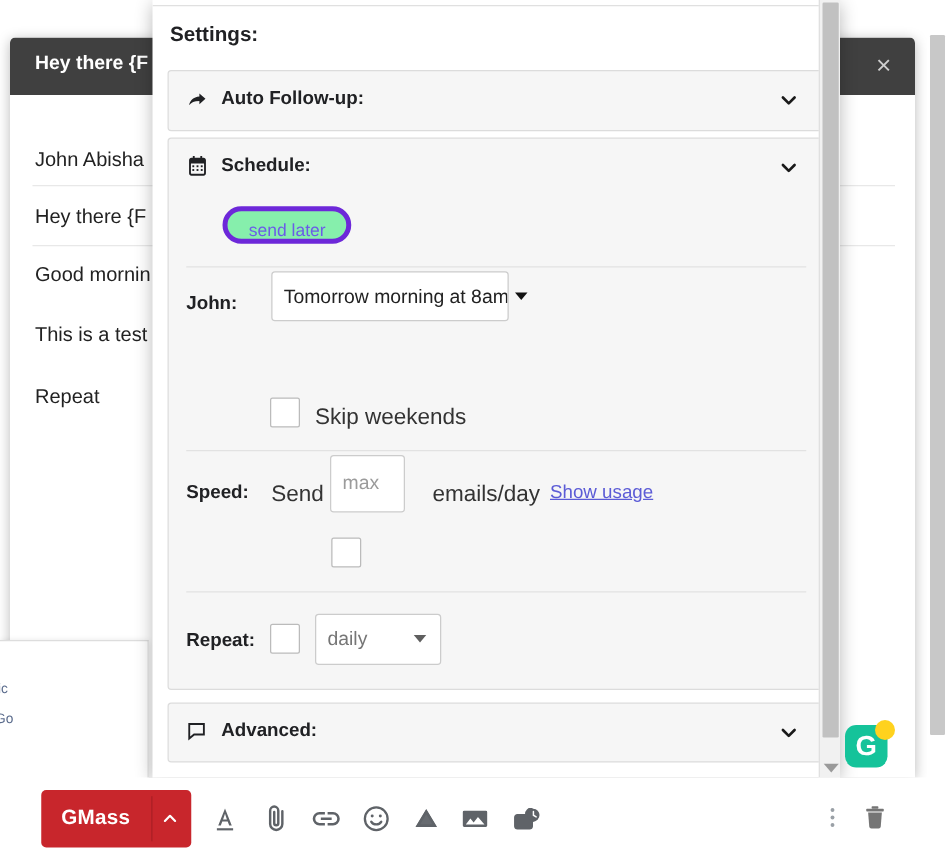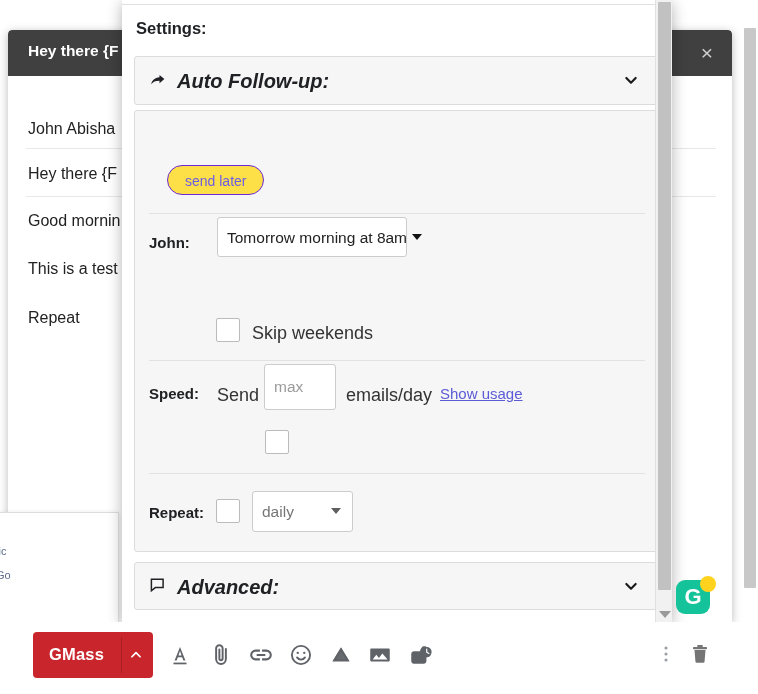--- a/index.html
+++ b/index.html
@@ -142,45 +142,44 @@
     left: 14px;
     top: 13px;
     width: 18px;
     height: 18px;
     color: #202124;
   }
   .section-label {
     position: absolute;
     left: 42px;
     top: 13px;
-    font-size: 20px;
+    font-size: 15px;
     font-weight: bold;
     color: #202124;
-    font-style: italic;
   }
   .section-chevron {
     position: absolute;
     right: 18px;
     top: 15px;
     width: 16px;
     height: 16px;
     color: #1a1a1a;
   }
 
   
   .pill {
     position: absolute;
-    left: 32px;
+    left: 43px;
     top: 54px;
     height: 30px;
     padding: 0 17px;
     line-height: 30px;
-    border: 1px solid #6d28d9;
+    border: 4px solid #6d28d9;
     border-radius: 16px;
-    background: #fde047;
+    background: #86efac;
     color: #6b5ce7;
     font-size: 14px;
     box-sizing: border-box;
   }
 
   .inner-divider {
     position: absolute;
     left: 14px;
     width: 496px;
     height: 1px;
@@ -428,40 +427,59 @@
       <span class="section-label">Auto Follow-up:</span>
       <span class="section-chevron">
         <svg width="16" height="16" viewBox="0 0 24 24" fill="none" stroke="currentColor" stroke-width="3.2" stroke-linecap="round" stroke-linejoin="round">
           <polyline points="5,9 12,16 19,9"></polyline>
         </svg>
       </span>
     </div>
   </div>
 
   <div class="section-box" style="top:110px; height:442px;">
+    <div class="section-head">
+      <span class="section-icon">
+        <svg width="18" height="18" viewBox="0 0 24 24" fill="currentColor">
+          <path d="M7 1v2H5.5C4.1 3 3 4.1 3 5.5v14C3 20.9 4.1 22 5.5 22h13c1.4 0 2.5-1.1 2.5-2.5v-14C21 4.1 19.9 3 18.5 3H17V1h-2v2H9V1H7zm-2 8h14v10.5c0 .3-.2.5-.5.5h-13c-.3 0-.5-.2-.5-.5V9z"></path>
+          <rect x="6.5" y="11" width="2" height="2"></rect>
+            <rect x="11" y="11" width="2" height="2"></rect>
+            <rect x="15.5" y="11" width="2" height="2"></rect>
+          <rect x="6.5" y="15" width="2" height="2"></rect>
+            <rect x="11" y="15" width="2" height="2"></rect>
+            <rect x="15.5" y="15" width="2" height="2"></rect>
+        </svg>
+      </span>
+      <span class="section-label">Schedule:</span>
+      <span class="section-chevron">
+        <svg width="16" height="16" viewBox="0 0 24 24" fill="none" stroke="currentColor" stroke-width="3.2" stroke-linecap="round" stroke-linejoin="round">
+          <polyline points="5,9 12,16 19,9"></polyline>
+        </svg>
+      </span>
+    </div>
 
     <div class="pill">send later</div>
 
     <div class="inner-divider" style="top:102px;"></div>
 
     <div class="field-label" style="left:14px; top:123px;">John:</div>
     <select class="ui-select" style="left:82px; top:106px; width:190px; height:40px;">
       <option>Tomorrow morning at 8am</option>
     </select>
     <span class="select-arrow" style="left:277px; top:123px;"></span>
 
 
     <div class="ui-checkbox" style="left:81px; top:207px;"></div>
     <div class="plain-text" style="left:117px; top:212px;">Skip weekends</div>
 
     <div class="inner-divider" style="top:249px;"></div>
 
     <div class="field-label" style="left:14px; top:274px;">Speed:</div>
     <div class="plain-text" style="left:82px; top:274px;">Send</div>
-    <input class="ui-text" style="left: 129px; top: 253px; width: 72px; height: 46px;" placeholder="max">
+    <input class="ui-text" style="left: 129px; top: 253px; width: 60px; height: 46px;" placeholder="max">
     <div class="plain-text" style="left:211px; top:274px;">emails/day</div>
     <div class="link" style="left:305px; top:274px;">Show usage</div>
 
     <div class="ui-checkbox" style="left:130px; top:319px;"></div>
 
     <div class="inner-divider" style="top:362px;"></div>
 
     <div class="field-label" style="left:14px; top:393px;">Repeat:</div>
     <div class="ui-checkbox" style="left:81px; top:388px;"></div>
     <select class="ui-select" style="left:117px; top:380px; width:101px; height:41px; color:#767676;">

